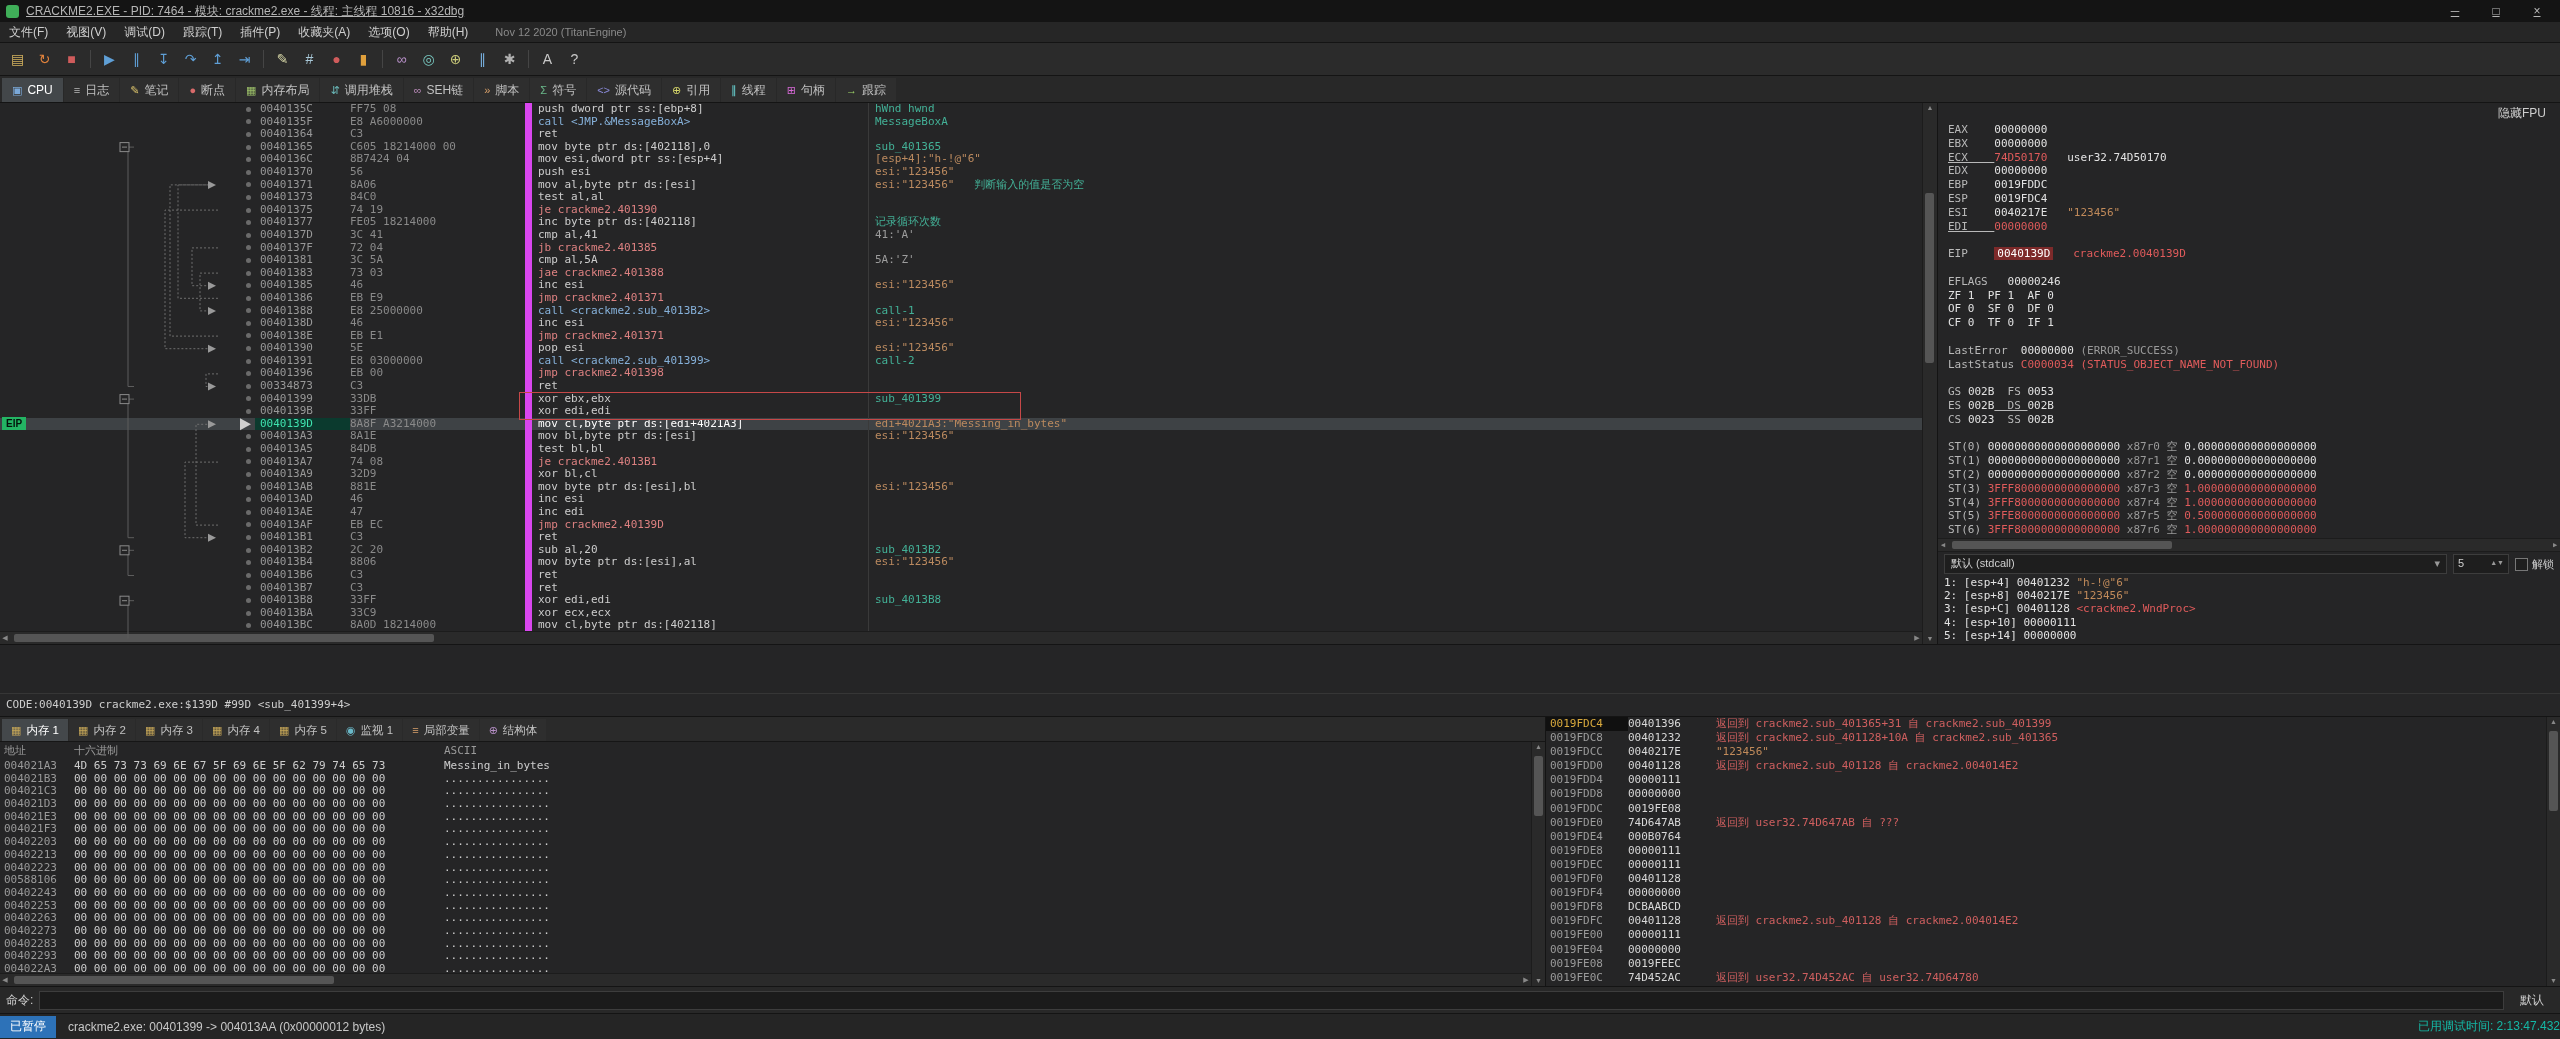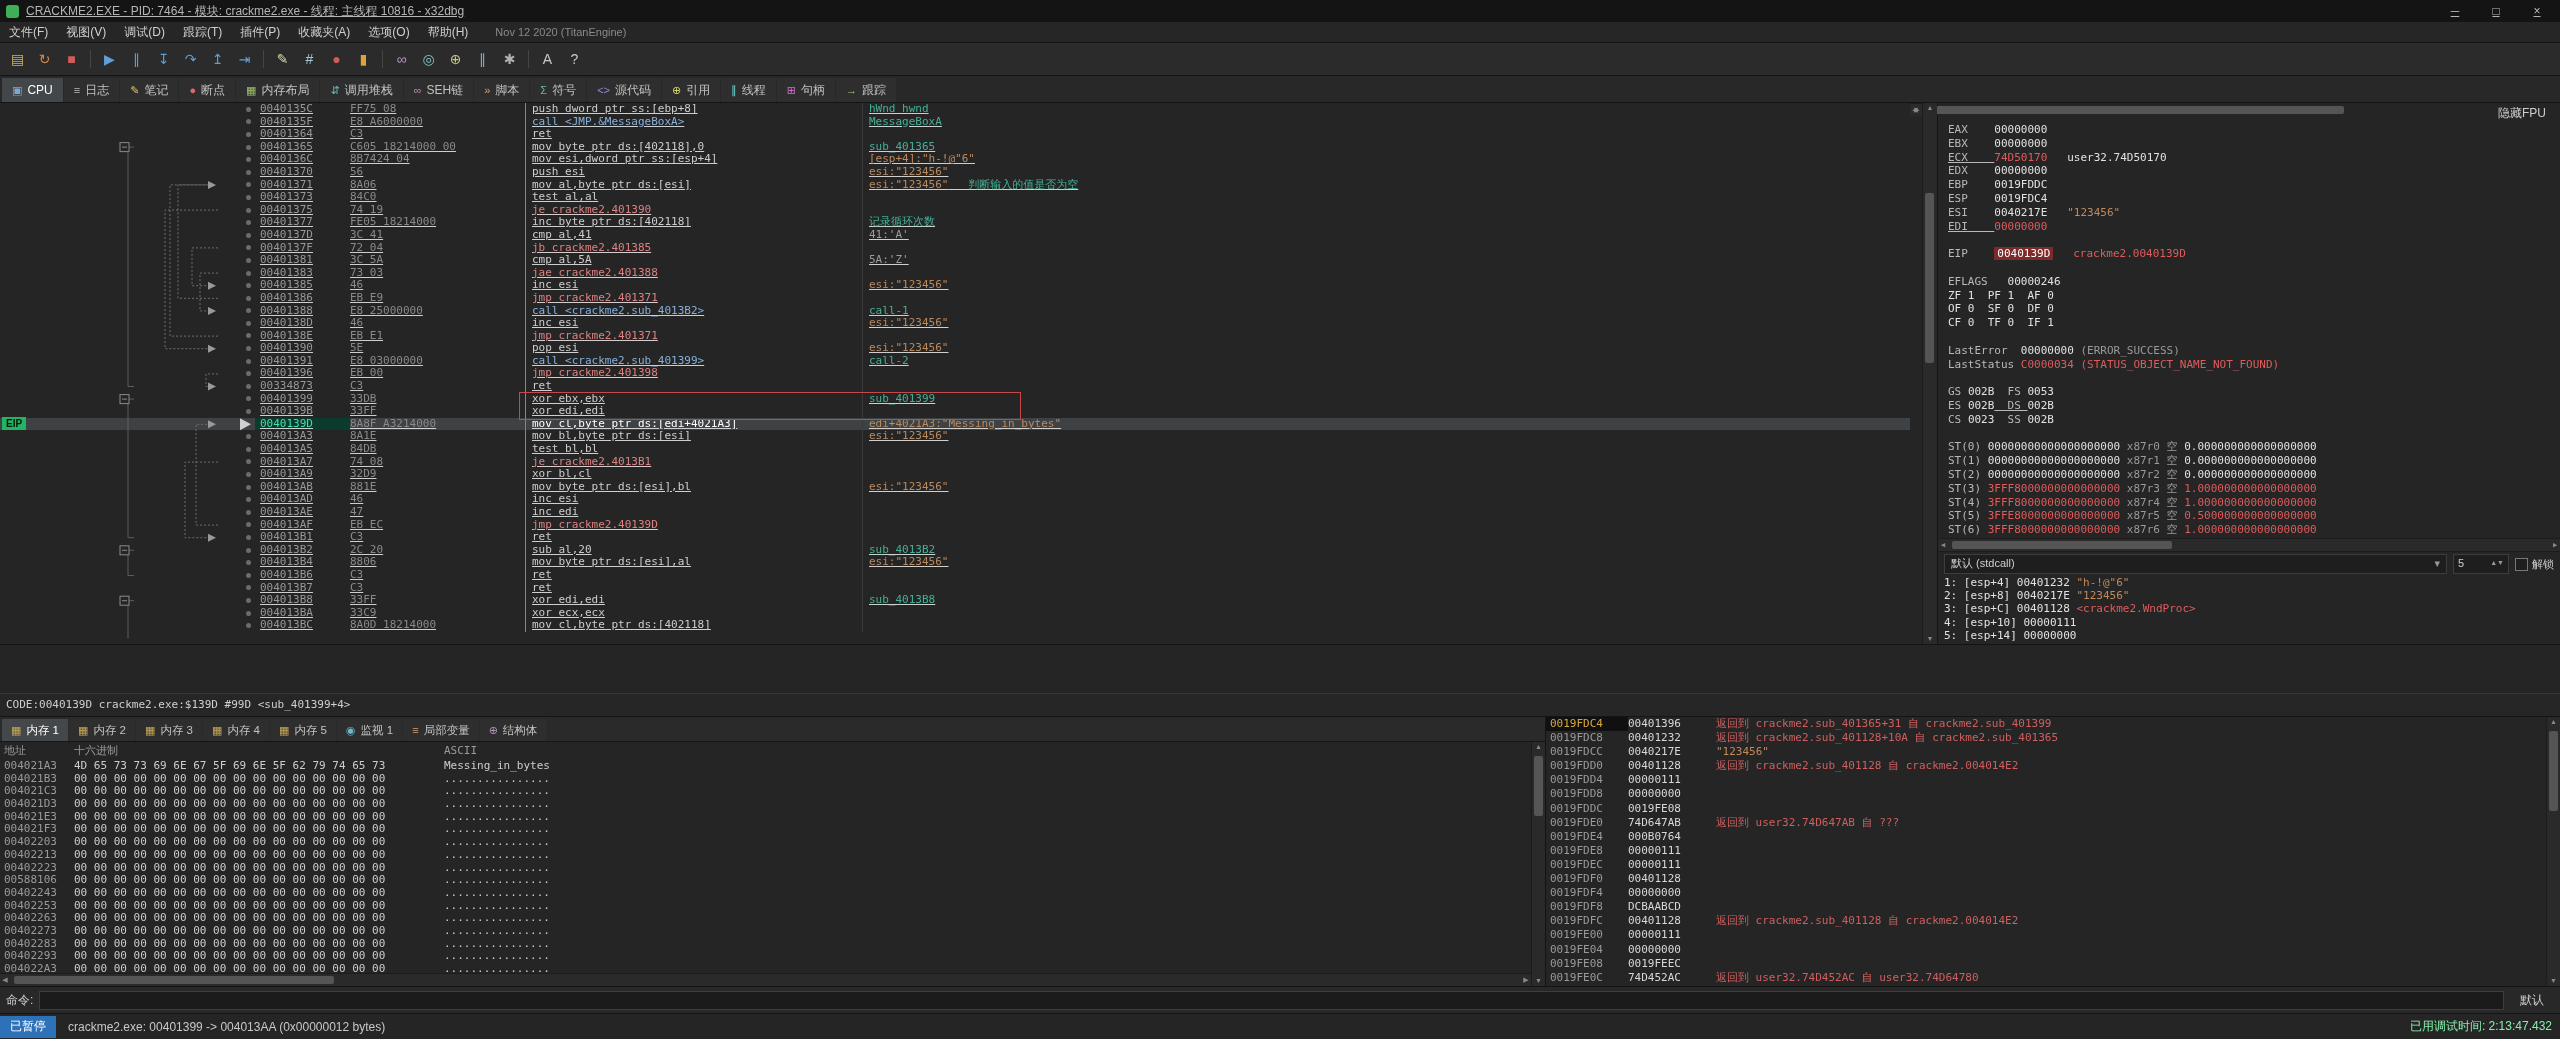--- a/index.html
+++ b/index.html
@@ -24,28 +24,28 @@
   .tb-sep{width:1px;height:18px;background:#454545;margin:0 5px;}
 
   
   .tabbar{height:26px;flex:0 0 26px;background:#282828;border-bottom:1px solid #141414;display:flex;align-items:flex-end;gap:1px;padding:0 2px;}
   .tab{height:24px;display:flex;align-items:center;gap:5px;padding:0 10px;font-size:12px;background:#2e2e2e;color:#c2c2c2;}
   .tab.active{background:#43474a;color:#ffffff;}
   .tab-glyph{font-size:11px;}
 
   
   .main{flex:1;display:flex;min-height:0;}
-  .disasm{flex:1;position:relative;background:#252526;display:flex;min-width:0;text-decoration:underline;}
+  .disasm{flex:1;position:relative;background:#252526;display:flex;flex-direction:column;min-width:0;}
   .drows{flex:1;overflow:hidden;position:relative;z-index:1;}
   .drow{display:flex;height:12.6px;line-height:12.6px;font-family:"DejaVu Sans Mono",monospace;font-size:11px;white-space:pre;}
   .c-gut{width:255px;flex:0 0 255px;position:relative;}
   .dot{position:absolute;right:4px;top:50%;margin-top:-2.5px;width:5px;height:5px;border-radius:50%;background:#6b6b6b;}
   .c-addr{width:90px;flex:0 0 90px;color:#989898;padding-left:5px;}
   .c-bytes{width:175px;flex:0 0 175px;color:#8a8a8a;}
-  .c-instr{width:330px;flex:0 0 330px;border-left:1px solid #d946ef;padding-left:6px;}
+  .c-instr{width:330px;flex:0 0 330px;border-left:7px solid #d946ef;padding-left:6px;}
   .c-comment{flex:1;border-left:1px solid #3a3a3a;padding-left:6px;overflow:hidden;}
   .i-n{color:#cdcdcd;} .i-j{color:#dd8181;} .i-c{color:#86b1da;}
   .drow.eip{background:#3e4245;}
   .drow.eip .c-addr{background:#0b3a2e;color:#3fe2ae;}
   .drow.eip .c-instr{color:#ffffff;}
   .gutter-svg{position:absolute;left:0;top:0;pointer-events:none;z-index:2;}
   .redbox{position:absolute;left:519px;top:289px;width:500px;height:26px;border:1px solid #c64848;pointer-events:none;z-index:3;}
   .eip-badge{position:absolute;left:2px;top:314px;height:13px;line-height:13px;padding:0 4px;background:#23b463;color:#03140b;font-size:10px;font-weight:bold;z-index:4;}
 
   
@@ -107,21 +107,21 @@
   .s-cm{flex:1;overflow:hidden;}
   .cm-g{color:#9d9d9d;} .cm-lab{color:#43b197;} .cm-str{color:#bb8a5f;} .cm-r{color:#cf5f5f;} .cm-s{color:#c08a5a;}
 
   
   .cmdbar{height:26px;flex:0 0 26px;background:#282828;border-top:1px solid #141414;display:flex;align-items:center;gap:6px;padding:0 6px;font-size:12px;}
   .cmd-input{flex:1;height:17px;background:#1b1b1b;border:1px solid #3d3d3d;color:#dddddd;font-family:"DejaVu Sans Mono",monospace;font-size:11px;padding:0 4px;outline:none;}
   .cmd-right{padding:0 10px;color:#cfcfcf;}
   .statusbar{height:25px;flex:0 0 25px;background:#252525;border-top:1px solid #141414;display:flex;align-items:center;font-size:12px;}
   .badge{background:#2d72b8;color:#ffffff;height:22px;display:flex;align-items:center;padding:0 10px;}
   .status-msg{margin-left:12px;color:#c8c8c8;}
-  .status-time{margin-right:8px;color:#86efac;}
+  .status-time{color:#14b8a6;}
 </style>
 </head>
 <body>
 
 <div class="window">
 
   <div class="titlebar">
     <span class="app-icon"></span>
     <span>CRACKME2.EXE - PID: 7464 - 模块: crackme2.exe - 线程: 主线程 10816 - x32dbg</span>
     <span class="spacer"></span>

